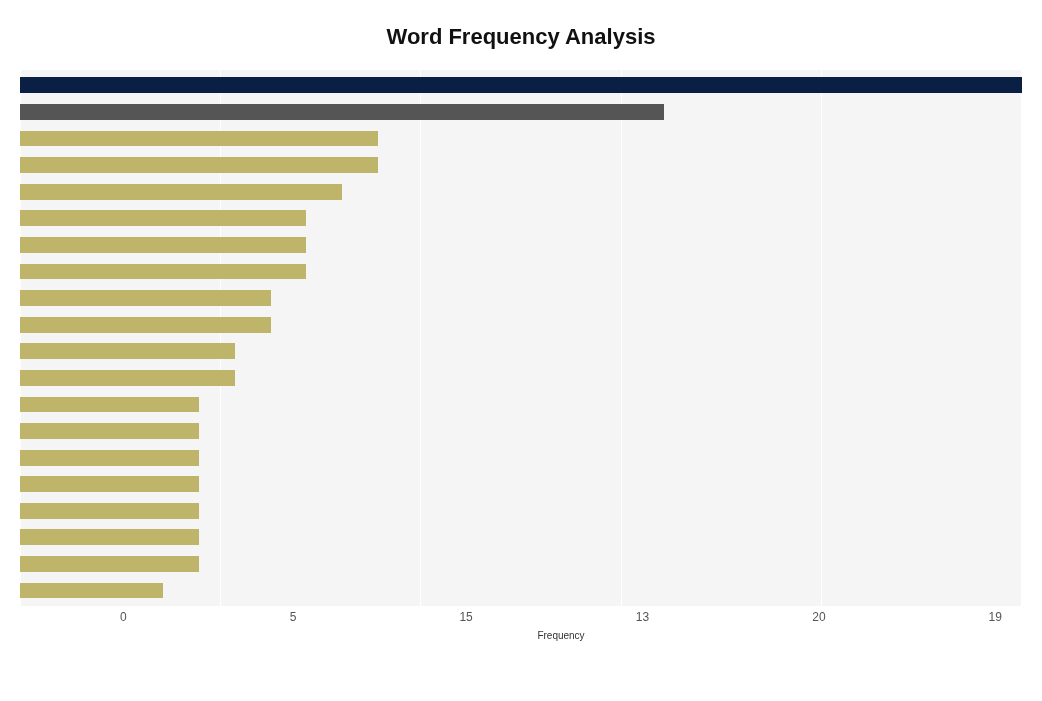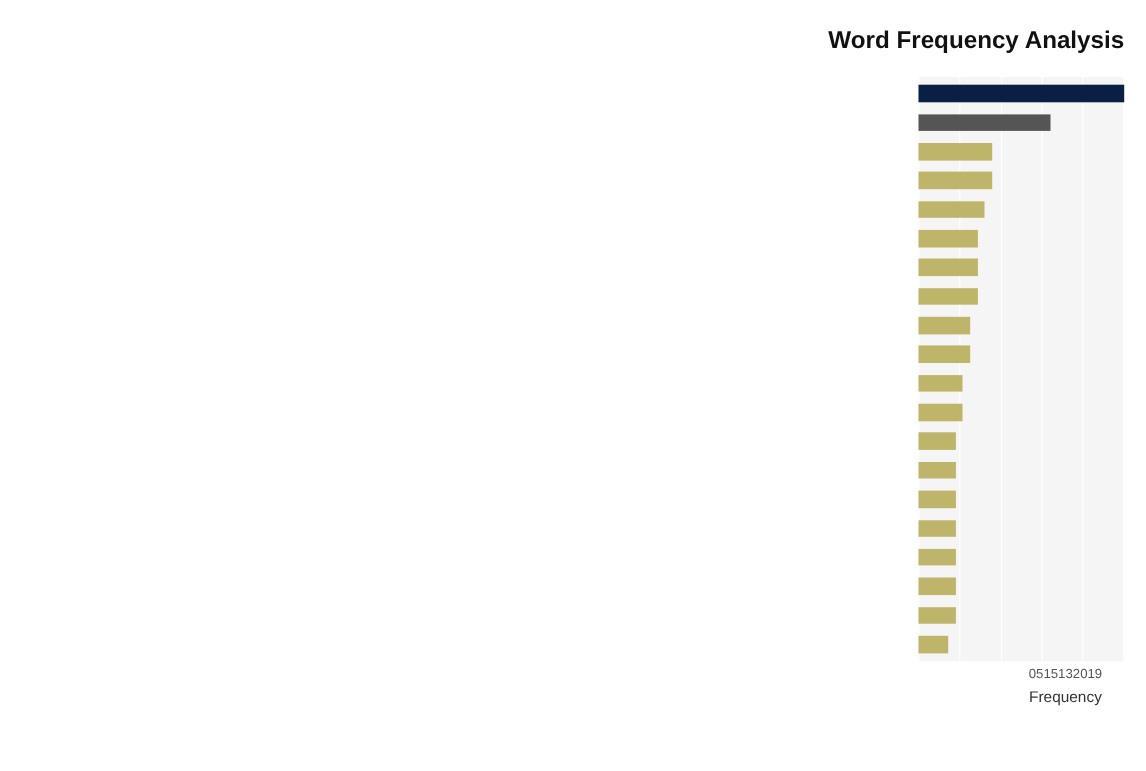--- a/index.html
+++ b/index.html
@@ -10,21 +10,20 @@
       height: 701px;
       overflow: hidden;
     }
     .chart-container {
       width: 1042px;
       height: 701px;
       background: #ffffff;
       padding: 20px 20px 60px 20px;
       display: flex;
       flex-direction: column;
-      align-items: flex-end;
     }
     .chart-title {
       text-align: center;
       font-size: 22px;
       font-weight: bold;
       color: #111;
       margin-bottom: 16px;
       padding: 4px 0;
     }
     .chart-area {
@@ -101,21 +100,21 @@
       margin-top: 4px;
     }
     .x-tick-labels {
       display: flex;
       justify-content: space-between;
       font-size: 12px;
       color: #555;
     }
     .x-axis-title {
       text-align: center;
-      font-size: 14px;
+      font-size: 10px;
       color: #333;
       margin-top: 6px;
     }
   </style>
 </head>
 <body>
 
 <div class="chart-container">
   <div class="chart-title">Word Frequency Analysis</div>
   <div class="chart-area">

